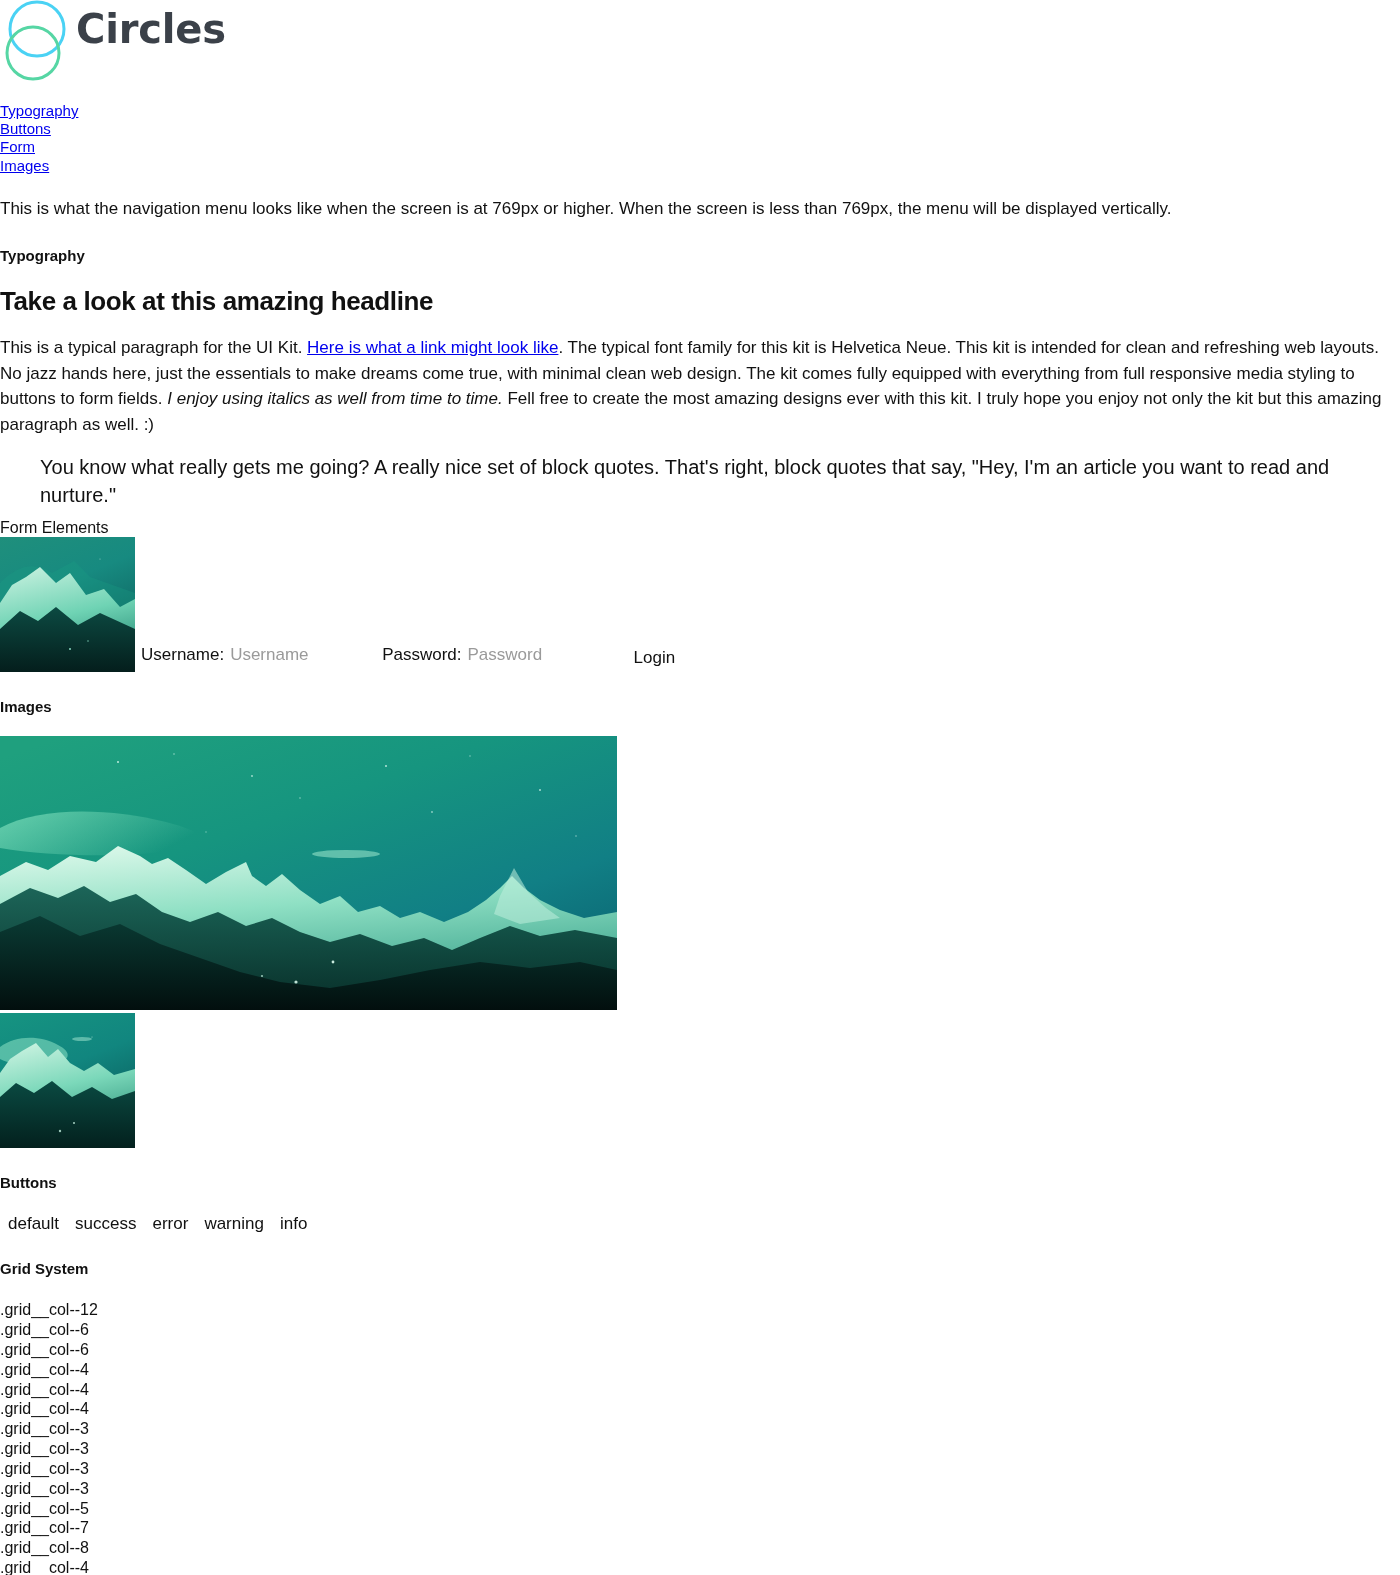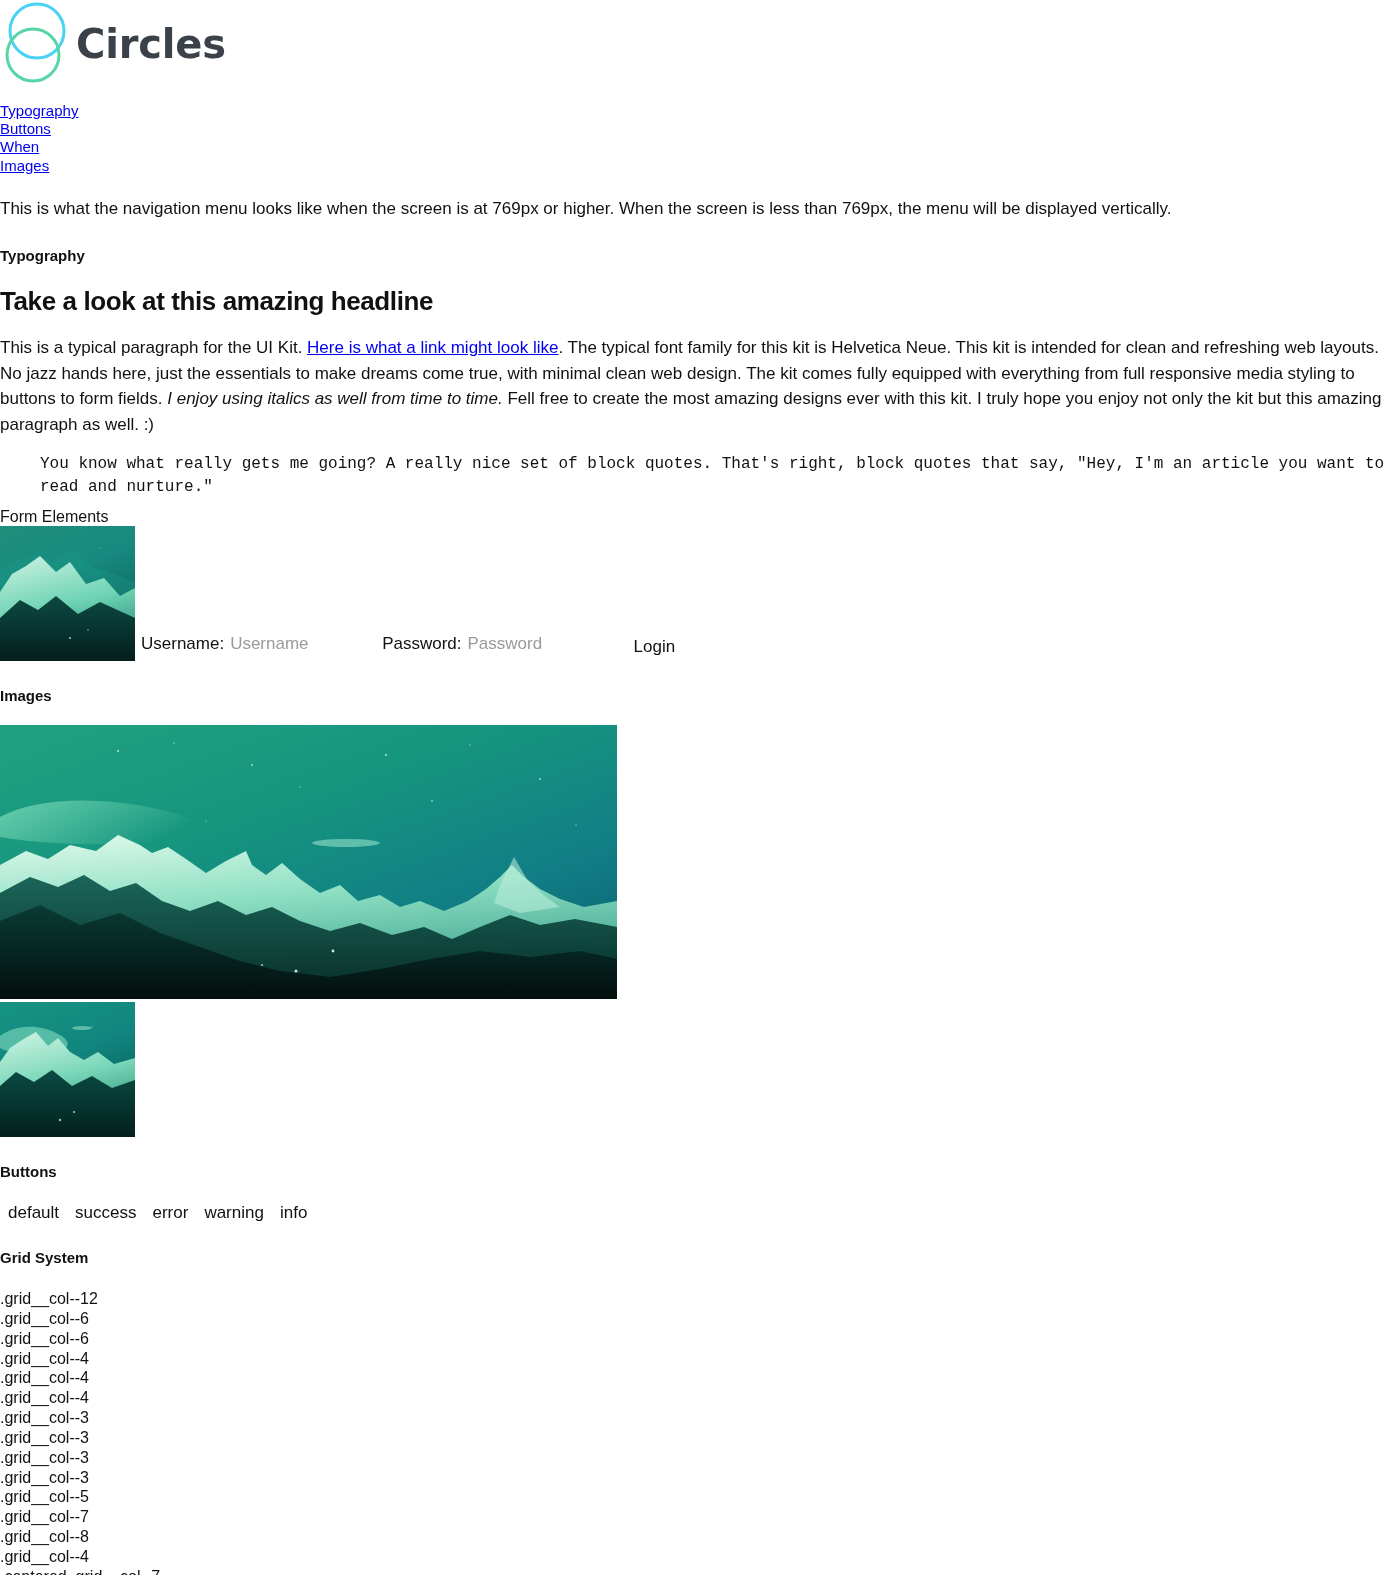--- a/index.html
+++ b/index.html
@@ -13,21 +13,21 @@
     font-family: "Liberation Sans", sans-serif;
     font-size: 17px;
     line-height: 1.45;
     color: #111111;
     -webkit-font-smoothing: antialiased;
   }
 
   
   .brand {
     display: flex;
-    align-items: center;
+    align-items: flex-start;
     height: 88px;
     padding: 0;
   }
   .brand-mark {
     width: 66px;
     height: 84px;
     flex: 0 0 66px;
     position: relative;
     margin-left: 4px;
   }
@@ -79,23 +79,22 @@
   }
   p.body-copy a {
     color: #0000ee;
     text-decoration: underline;
   }
   p.body-copy em { font-style: italic; }
 
   blockquote.quote {
     margin: 16px 0 0 40px;
     padding: 0;
-    font-size: 16px;
+    font-size: 20px;
     line-height: 1.4;
-    font-family: Liberation Mono, monospace;
   }
 
   .plain-label {
     margin: 10px 0 0 0;
     font-size: 16px;
     line-height: 1.1;
   }
 
   
   .form-row {
@@ -203,21 +202,21 @@
 </div>
 
 <ul class="nav">
   <li>
     <a href="#">Typography</a>
   </li>
   <li>
     <a href="#">Buttons</a>
   </li>
   <li>
-    <a href="#">When</a>
+    <a href="#">Form</a>
   </li>
   <li>
     <a href="#">Images</a>
   </li>
 </ul>
 
 <p class="intro">This is what the navigation menu looks like when the screen is at 769px or higher. When the screen is less than 769px, the menu will be displayed vertically.</p>
 
 <h2 class="section-title">Typography</h2>
 

